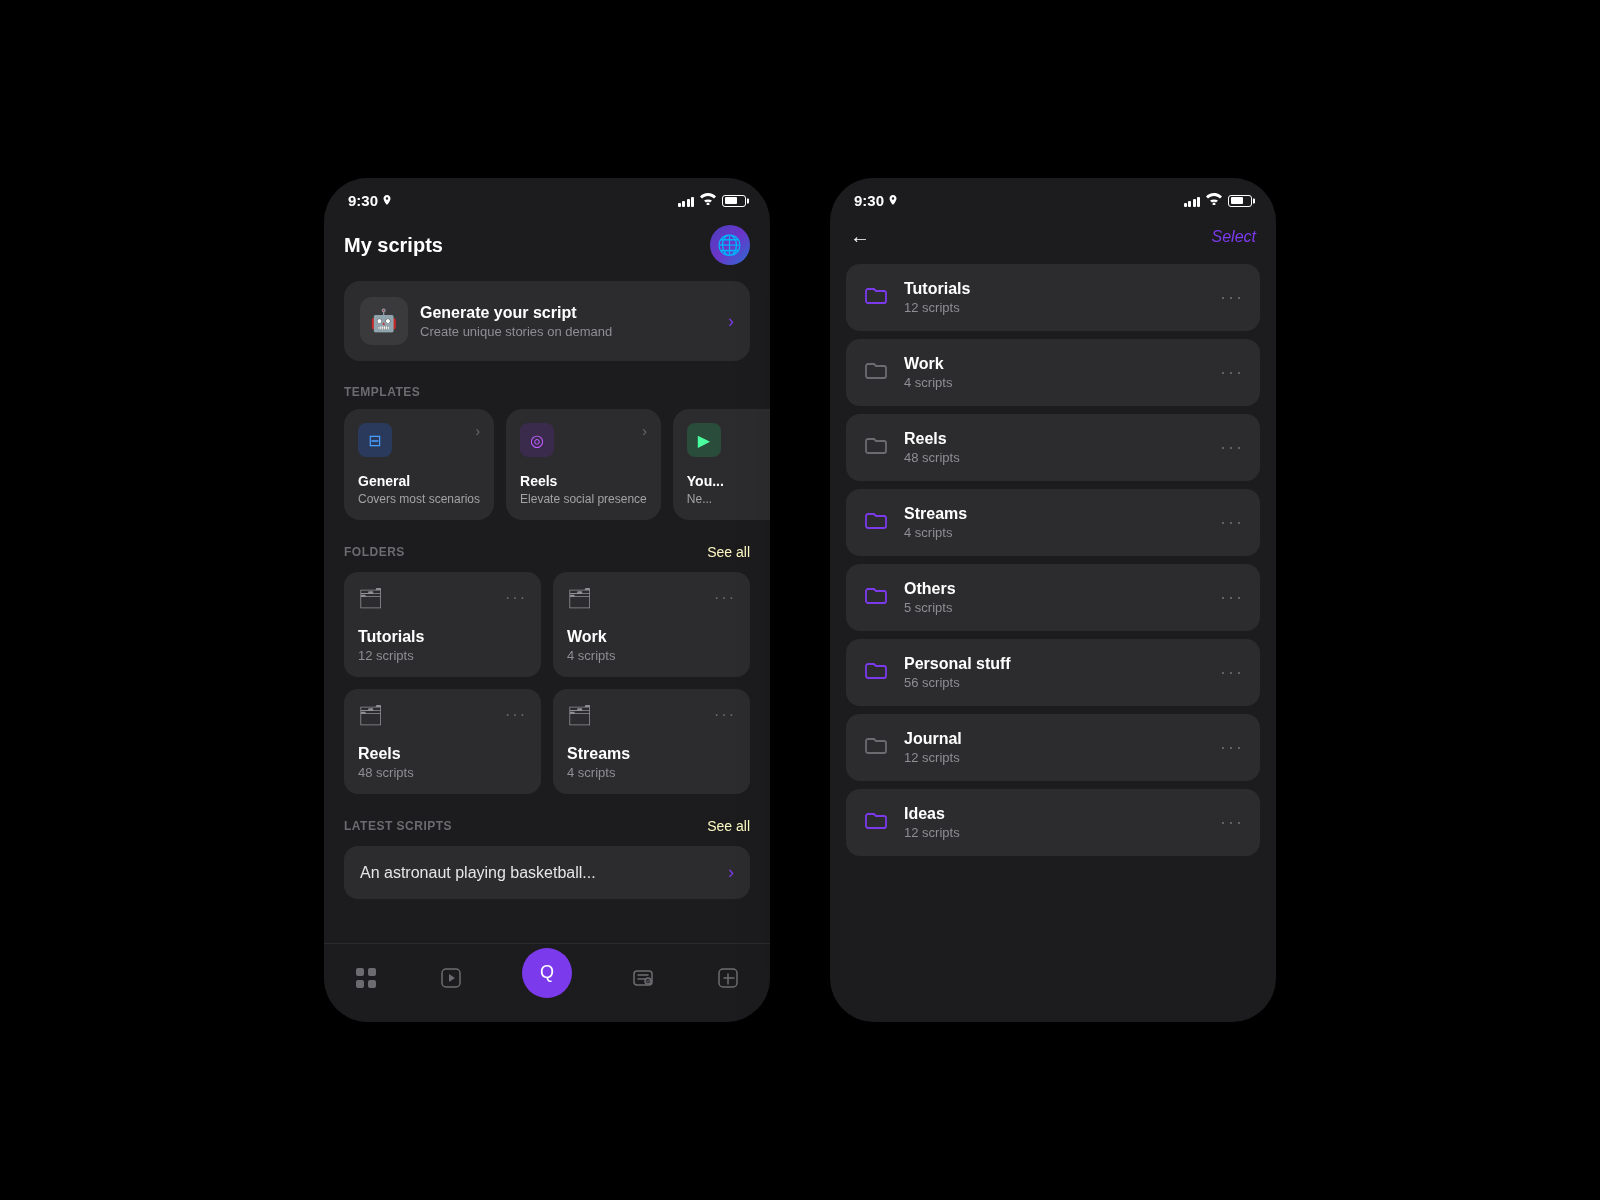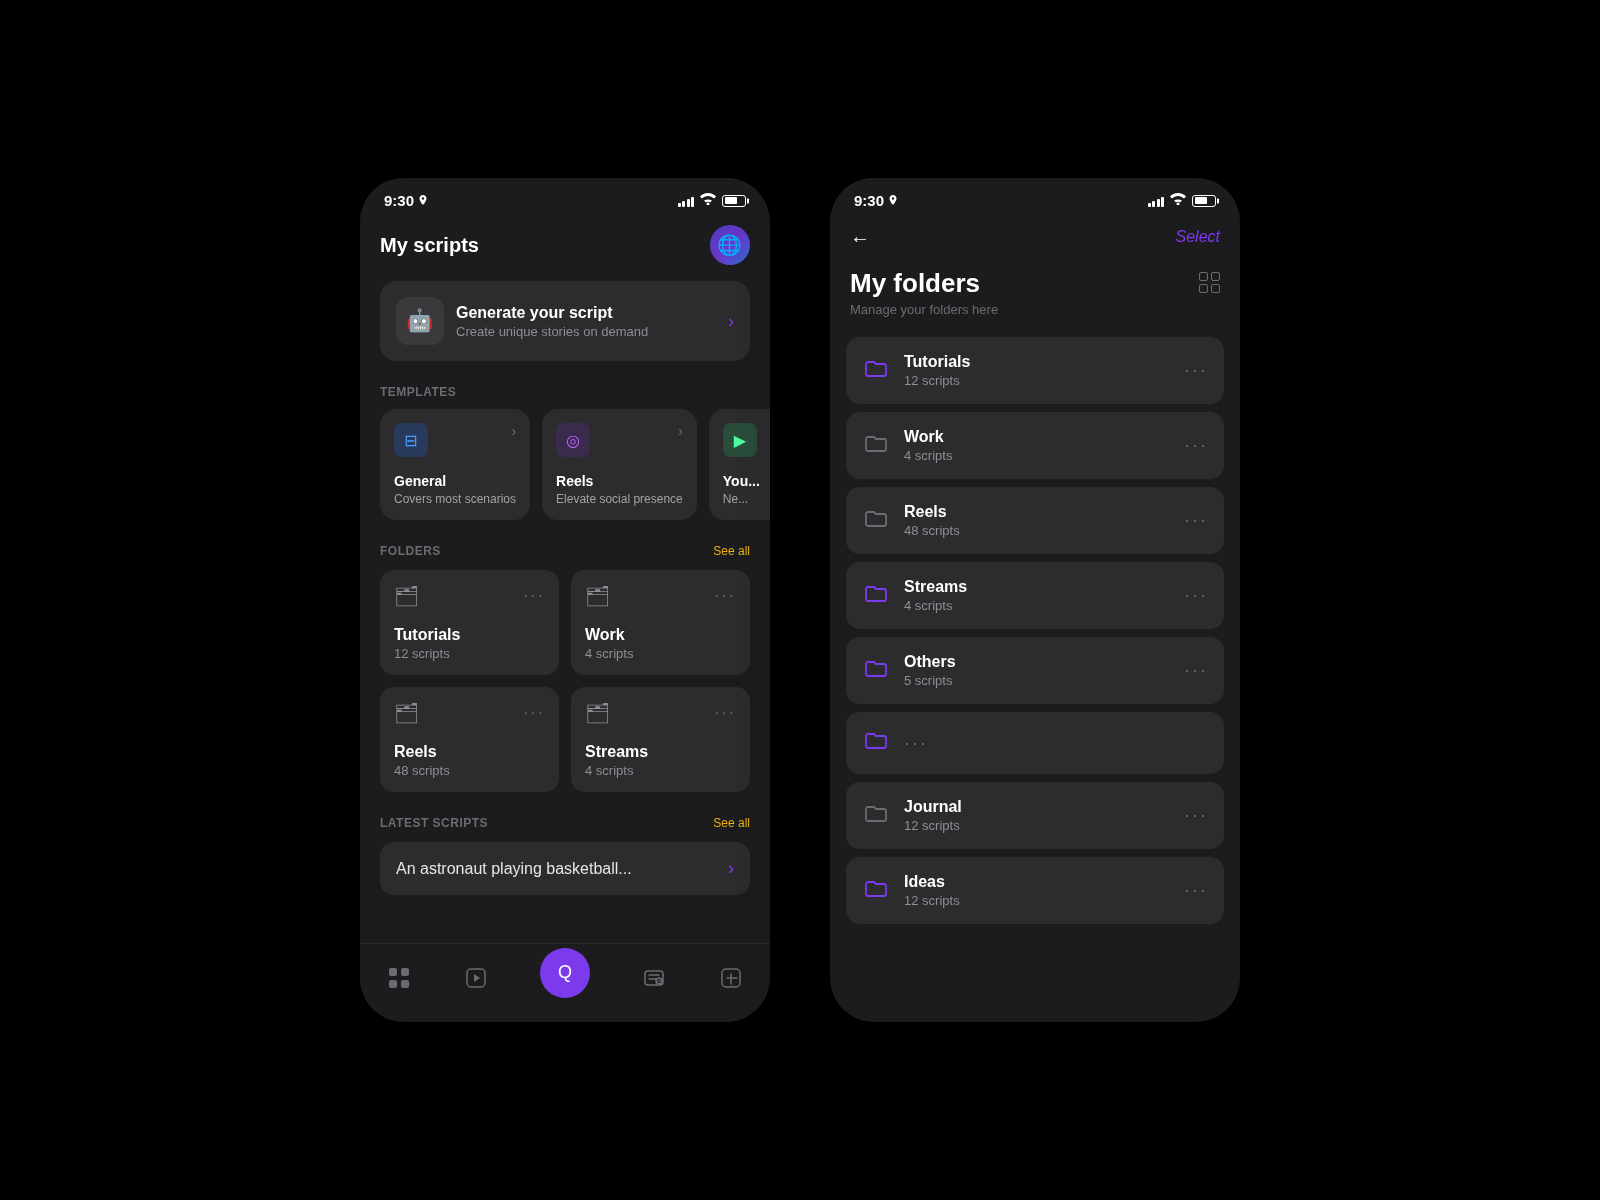--- a/index.html
+++ b/index.html
@@ -9,21 +9,21 @@
       height: 1200px;
       display: flex;
       align-items: center;
       justify-content: center;
       font-family: -apple-system, BlinkMacSystemFont, 'SF Pro Display', 'Helvetica Neue', sans-serif;
       gap: 60px;
     }
 
     
     .phone {
-      width: 410px;
+      width: 446px;
       min-height: 844px;
       background: #1c1c1e;
       border-radius: 44px;
       overflow: hidden;
       display: flex;
       flex-direction: column;
       position: relative;
       box-shadow: 0 30px 80px rgba(0,0,0,0.8);
     }
 
@@ -228,22 +228,22 @@
       align-items: center;
       padding: 0 20px 12px;
     }
     .section-header-label {
       font-size: 12px;
       font-weight: 600;
       color: #6c6c70;
       letter-spacing: 0.5px;
     }
     .see-all {
-      font-size: 12px;
-      color: #eab308;
+      font-size: 14px;
+      color: #fef9c3;
       font-weight: 500;
       cursor: pointer;
     }
 
     
     .folders-grid {
       display: grid;
       grid-template-columns: 1fr 1fr;
       gap: 12px;
       padding: 0 20px 24px;
@@ -625,36 +625,20 @@
     </div>
   </div>
 
   <div class="phone-content">
 
     <div class="folders-header">
       <span class="back-btn">←</span>
       <span class="select-btn">Select</span>
     </div>
 
-    <div class="folders-title-area">
-      <div>
-        <div class="folders-title">My folders</div>
-        <div class="folders-subtitle">Manage your folders here</div>
-      </div>
-      <div class="grid-toggle">
-        <div class="grid-toggle-row">
-          <div class="grid-dot"></div>
-          <div class="grid-dot"></div>
-        </div>
-        <div class="grid-toggle-row">
-          <div class="grid-dot"></div>
-          <div class="grid-dot"></div>
-        </div>
-      </div>
-    </div>
 
     <div class="folder-list">
 
       <div class="folder-list-item">
         <div class="folder-list-icon purple">
           <svg width="24" height="24" viewBox="0 0 24 24" fill="none" stroke="#7c3aed" stroke-width="1.8">
             <path d="M2 8c0-1.1.9-2 2-2h6l2 2h8c1.1 0 2 .9 2 2v8c0 1.1-.9 2-2 2H4c-1.1 0-2-.9-2-2V8z"></path>
           </svg>
         </div>
         <div class="folder-list-info">
@@ -715,20 +699,24 @@
         </div>
         <span class="folder-list-menu">···</span>
       </div>
 
       <div class="folder-list-item">
         <div class="folder-list-icon purple">
           <svg width="24" height="24" viewBox="0 0 24 24" fill="none" stroke="#7c3aed" stroke-width="1.8">
             <path d="M2 8c0-1.1.9-2 2-2h6l2 2h8c1.1 0 2 .9 2 2v8c0 1.1-.9 2-2 2H4c-1.1 0-2-.9-2-2V8z"></path>
           </svg>
         </div>
+        <div class="folder-list-info">
+          <div class="folder-list-name">Personal stuff</div>
+          <div class="folder-list-count">56 scripts</div>
+        </div>
         <span class="folder-list-menu">···</span>
       </div>
 
       <div class="folder-list-item">
         <div class="folder-list-icon gray">
           <svg width="24" height="24" viewBox="0 0 24 24" fill="none" stroke="#6c6c70" stroke-width="1.8">
             <path d="M2 8c0-1.1.9-2 2-2h6l2 2h8c1.1 0 2 .9 2 2v8c0 1.1-.9 2-2 2H4c-1.1 0-2-.9-2-2V8z"></path>
           </svg>
         </div>
         <div class="folder-list-info">

